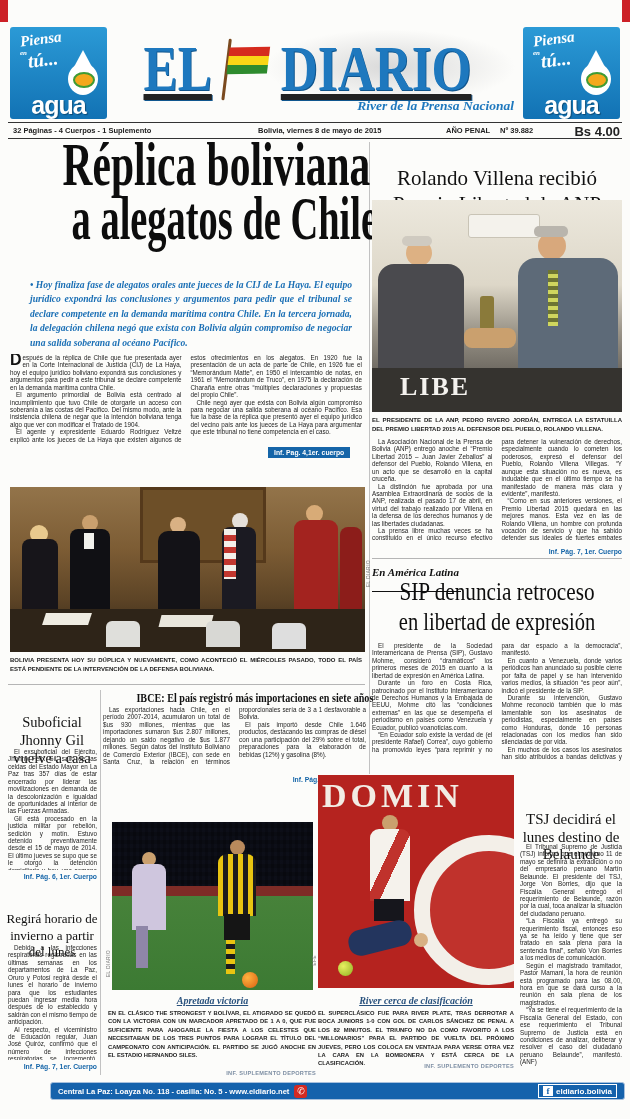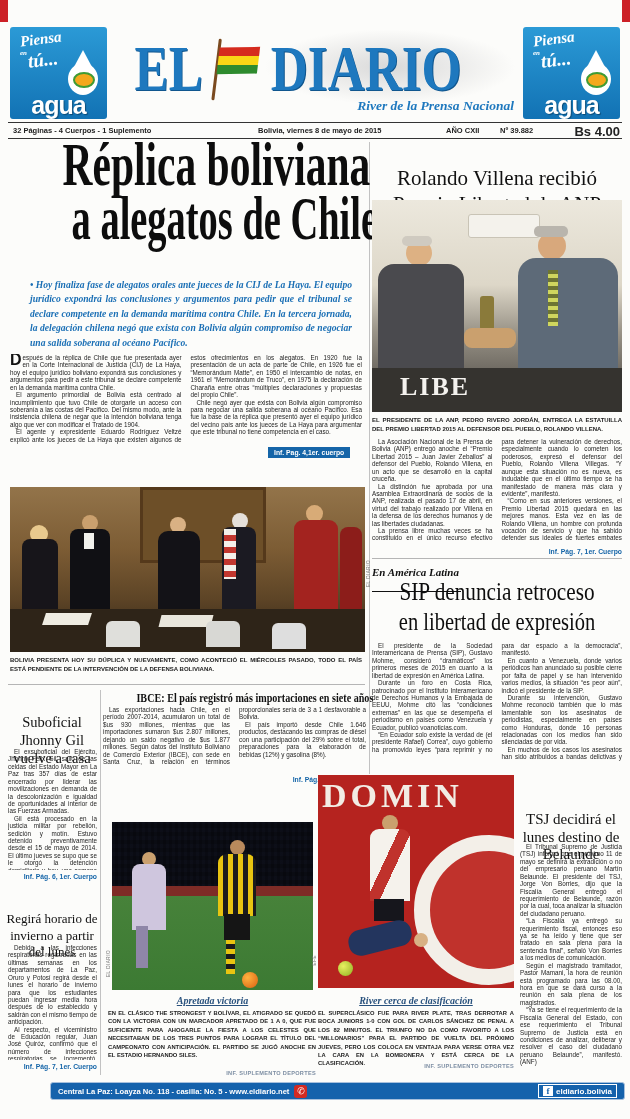--- a/index.html
+++ b/index.html
@@ -20,21 +20,21 @@
   .drop:before{content:"";position:absolute;top:-13px;left:50%;transform:translateX(-50%);
       border-left:9px solid transparent;border-right:9px solid transparent;border-bottom:17px solid #fff;}
   .drop-logo{position:absolute;top:9px;left:5px;width:18px;height:12px;background:#f4a81d;
       border:2px solid #3f9b35;border-radius:50%;}
   .ad-agua{position:absolute;bottom:1px;left:0;right:0;text-align:center;
       font:bold 25px/25px "Liberation Sans",sans-serif;letter-spacing:-1px;text-shadow:1px 1px 1px rgba(0,0,0,.35);}
   
   .masthead{position:absolute;left:110px;top:28px;width:410px;height:94px;}
   .condor{position:absolute;left:150px;top:0;width:260px;height:78px;
       background:radial-gradient(ellipse at center,#d9d9d9 0%,rgba(217,217,217,0) 68%);}
-  .mast-row{position:absolute;left:16px;top:12px;width:410px;display:flex;justify-content:flex-start;align-items:flex-start;}
+  .mast-row{position:absolute;left:0;top:12px;width:410px;display:flex;justify-content:center;align-items:flex-start;text-decoration:underline;}
   .mast-word{font-family:"Liberation Serif",serif;font-weight:bold;font-size:64px;line-height:58px;
       color:#1e78be;transform:scaleX(.8);transform-origin:center;text-shadow:1px 1px 0 #10568e;}
   .flag{position:relative;width:44px;height:62px;margin:0 -4px;transform:rotate(7deg);z-index:2;}
   .flag-pole{position:absolute;left:8px;top:0;width:3px;height:62px;background:#7a4a1f;border-radius:2px;}
   .flag-cloth{position:absolute;left:10px;top:6px;width:40px;height:27px;transform:skewY(-8deg);
       background:linear-gradient(180deg,#d52b1e 0%,#d52b1e 33%,#f9d616 33%,#f9d616 66%,#2e8b2e 66%,#2e8b2e 100%);}
   .subtitle{position:absolute;right:6px;top:70px;font:italic bold 13.5px "Liberation Serif",serif;color:#1e78be;}
   
   .dateline{position:absolute;left:8px;top:122px;width:614px;height:15px;
       border-top:1.5px solid #333;border-bottom:1px solid #333;font-weight:bold;font-size:7.5px;color:#222;}
@@ -119,21 +119,21 @@
           <span class="flag-cloth"></span>
       </span>
       <span class="mast-word">DIARIO</span>
     </div>
     <div class="subtitle">River de la Prensa Nacional</div>
   </div>
 
   <div class="dateline">
     <span class="dl" style="left:5px;">32 Páginas - 4 Cuerpos - 1 Suplemento</span>
     <span class="dl" style="left:250px;">Bolivia, viernes 8 de mayo de 2015</span>
-    <span class="dl" style="left:438px;">AÑO CXII</span>
+    <span class="dl" style="left:438px;">AÑO PENAL</span>
     <span class="dl" style="left:492px;">Nº 39.882</span>
     <span class="dl dl-price" style="right:2px;">Bs 4.00</span>
   </div>
 
   <div class="vline" style="left:369px;top:142px;height:632px;"></div>
 
   <div class="lead-h">
     <div class="hs1">Réplica boliviana</div>
     <div class="hs2">a alegatos de Chile</div>
   </div>

